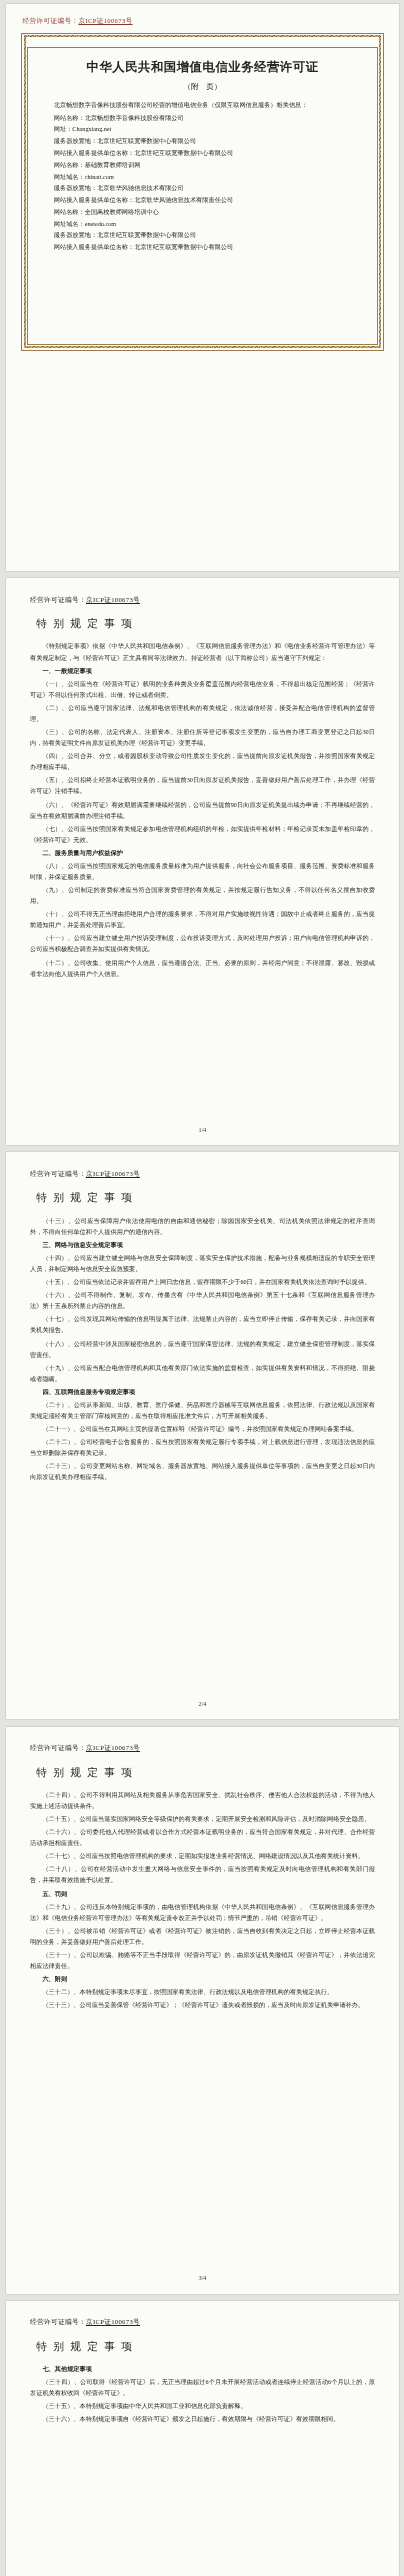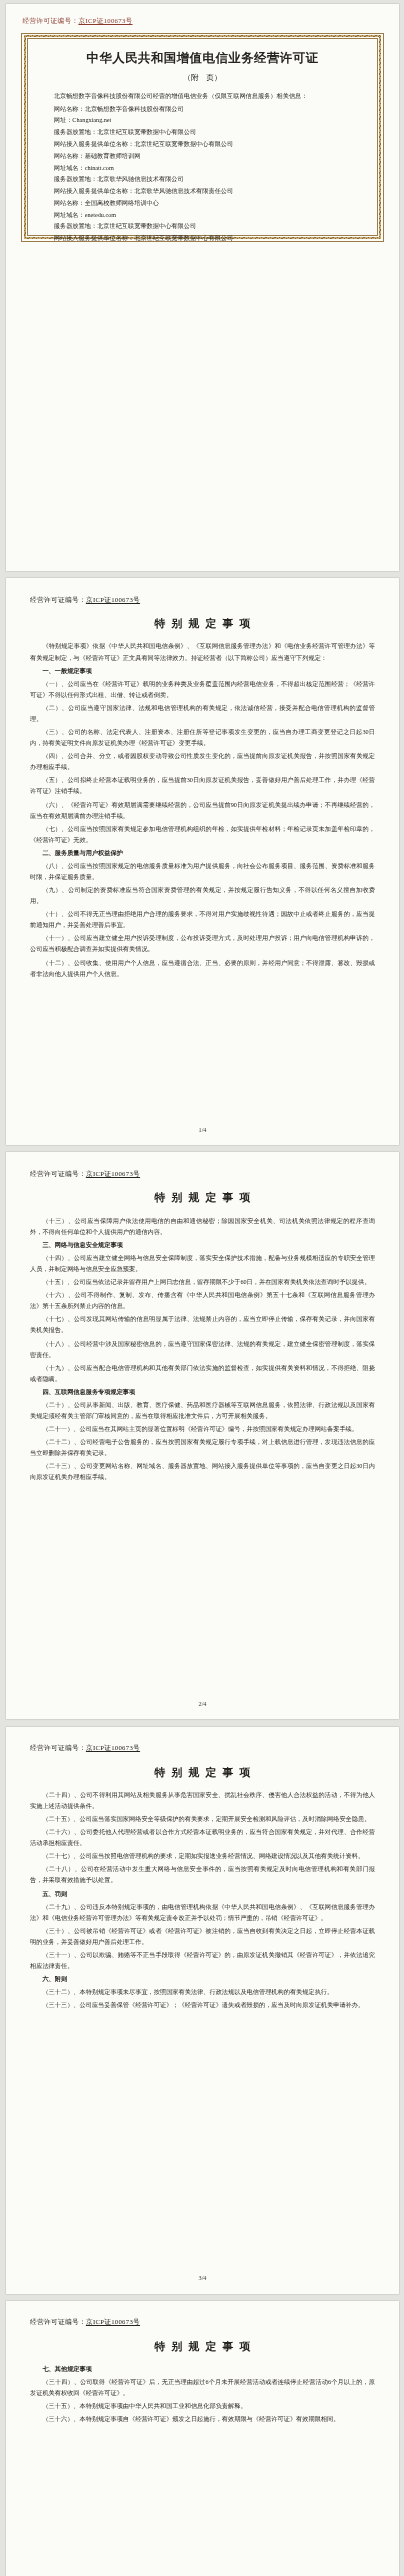--- a/index.html
+++ b/index.html
@@ -33,41 +33,42 @@
     padding:1.5px; margin:0 3.1px;
   }
   .frame-mid {
     border:2.6px solid var(--border_gold,#9b7c49);
     border-image:repeating-linear-gradient(45deg,#c6ac72 0 2.1px,#88683a 2.1px 3.1px) 5;
     padding:1px;
   }
   .frame-inner {
     border:0.5px solid var(--border_gold,#9b7c49);
     padding:8.2px 13.4px 12.4px;
-    height:198px;
+    height:298px;
+    margin-top:9px;
   }
   .cert-title {
     font-size:12.4px; font-weight:bold;
     text-align:center; letter-spacing:0.5px;
     margin-top:3.1px;
   }
   .cert-subtitle {
     text-align:center; font-size:7.7px; font-weight:normal;
     margin:5.2px 0 7.2px;
   }
   .cert-intro { font-size:6.2px; line-height:1.9; text-indent:2em; }
   .entries { margin-top:1px; }
   .entry { font-size:6.2px; line-height:1.9; text-indent:2em; }
 
   
   .provisions { padding:17.5px 24px 31px; }
   .provisions .page-header { font-size:6.7px; letter-spacing:0.3px; }
   .lic-no { text-decoration:underline; text-underline-offset:1px; }
   .prov-title {
-    text-align:center; font-size:10.8px; font-weight:bold;
+    text-align:left; font-size:10.8px; font-weight:normal;
     letter-spacing:6.2px; text-indent:6.2px;
     margin:12.4px 0 9.3px;
   }
   .prov-body .para {
     font-size:6.2px; line-height:1.78;
     text-align:justify; text-indent:2em;
     margin-bottom:2.1px;
   }
   .prov-body .para.head { font-weight:bold; }
   .page-footer {

